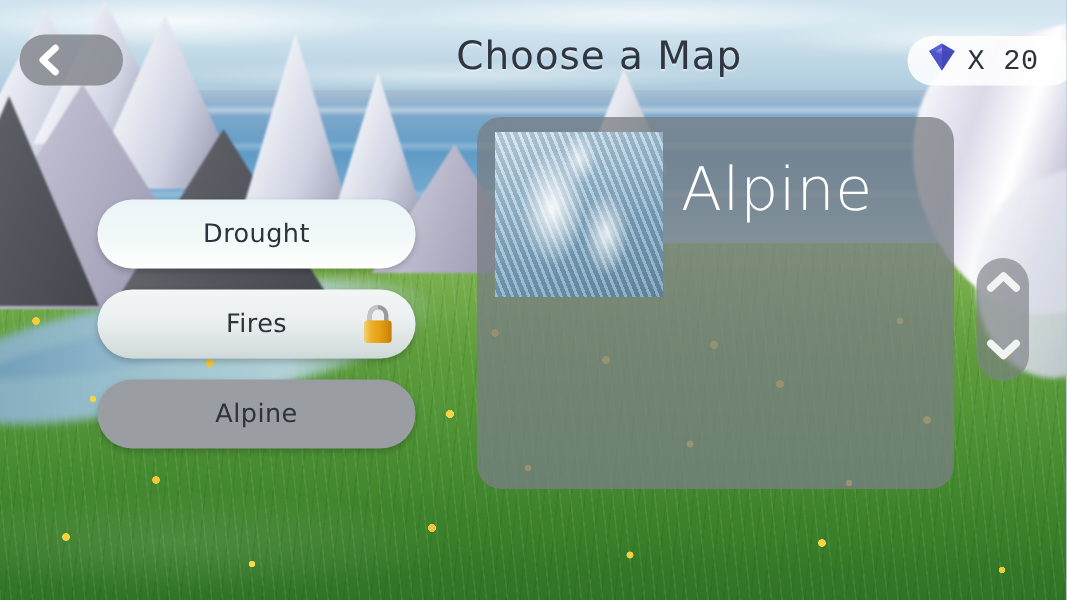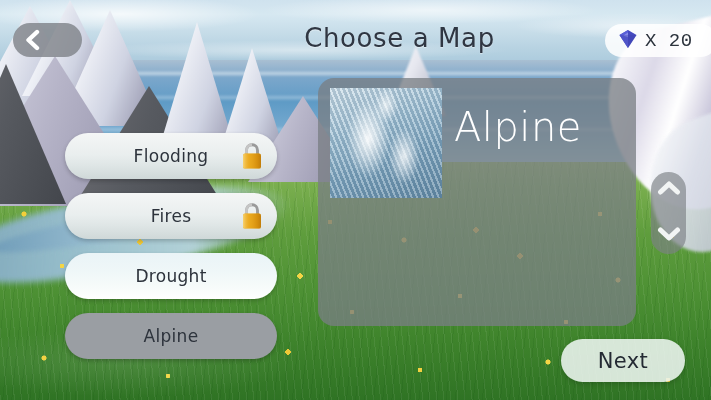--- a/index.html
+++ b/index.html
@@ -397,38 +397,23 @@
         <path d="M2.5 7 L11 2 L11 20 Z" fill="#5a60d8"></path>
         <path d="M6.4 7.6 L11 4.5 L11 9.2 Z" fill="#8e93ea" opacity=".85"></path>
         <path d="M2.5 7 L19.5 7 L11 20 Z" fill="#3b41ad" opacity=".35"></path>
       </svg>
     </span>
     <span class="gem-count">X 20</span>
   </div>
 
   <div class="map-list">
 
-    <div class="map-item locked">
-      <span class="label">Flooding</span>
-      <span class="lock-icon">
-        <svg width="26" height="30" viewBox="0 0 26 30">
-          <path d="M7.5 13 V9.2 A5.5 5.5 0 0 1 18.5 9.2 V13" fill="none" stroke="#9a9a9a" stroke-width="2.9"></path>
-          <path d="M7.5 13 V9.2 A5.5 5.5 0 0 1 13 3.7" fill="none" stroke="#c5c5c5" stroke-width="2.9"></path>
-          <rect x="4" y="12.6" width="18" height="15" rx="2.2" fill="#e8a518"></rect>
-          <rect x="4" y="12.6" width="18" height="15" rx="2.2" fill="url(#lg1)"></rect>
-          <defs>
-            <linearGradient id="lg1" x1="0" y1="0" x2="1" y2="0">
-              <stop offset="0%" stop-color="#f7d271"></stop>
-              <stop offset="35%" stop-color="#eeb02a" stop-opacity=".35"></stop>
-              <stop offset="78%" stop-color="#c97f06" stop-opacity=".55"></stop>
-              <stop offset="100%" stop-color="#b06c04" stop-opacity=".7"></stop>
-            </linearGradient>
-          </defs>
-        </svg>
-      </span>
+
+    <div class="map-item unlocked">
+      <span class="label">Drought</span>
     </div>
 
     <div class="map-item locked">
       <span class="label">Fires</span>
       <span class="lock-icon">
         <svg width="26" height="30" viewBox="0 0 26 30">
           <path d="M7.5 13 V9.2 A5.5 5.5 0 0 1 18.5 9.2 V13" fill="none" stroke="#9a9a9a" stroke-width="2.9"></path>
           <path d="M7.5 13 V9.2 A5.5 5.5 0 0 1 13 3.7" fill="none" stroke="#c5c5c5" stroke-width="2.9"></path>
           <rect x="4" y="12.6" width="18" height="15" rx="2.2" fill="#e8a518"></rect>
           <rect x="4" y="12.6" width="18" height="15" rx="2.2" fill="url(#lg2)"></rect>
@@ -437,24 +422,20 @@
               <stop offset="0%" stop-color="#f7d271"></stop>
               <stop offset="35%" stop-color="#eeb02a" stop-opacity=".35"></stop>
               <stop offset="78%" stop-color="#c97f06" stop-opacity=".55"></stop>
               <stop offset="100%" stop-color="#b06c04" stop-opacity=".7"></stop>
             </linearGradient>
           </defs>
         </svg>
       </span>
     </div>
 
-    <div class="map-item unlocked">
-      <span class="label">Drought</span>
-    </div>
-
     <div class="map-item selected">
       <span class="label">Alpine</span>
     </div>
 
   </div>
 
   <div class="detail-panel">
     <div class="detail-top">
       <div class="map-thumb"></div>
       <div class="map-title">Alpine</div>
@@ -467,17 +448,14 @@
         <path d="M3.5 12 L12 4 L20.5 12" fill="none" stroke="#f2f4f4" stroke-width="5" stroke-linecap="round" stroke-linejoin="round"></path>
       </svg>
     </span>
     <span class="scroll-arrow">
       <svg width="24" height="16" viewBox="0 0 24 16">
         <path d="M3.5 4 L12 12 L20.5 4" fill="none" stroke="#f2f4f4" stroke-width="5" stroke-linecap="round" stroke-linejoin="round"></path>
       </svg>
     </span>
   </div>
 
-  <div class="next-btn">
-    <span>Next</span>
-  </div>
 
 </div>
 
 </body></html>

